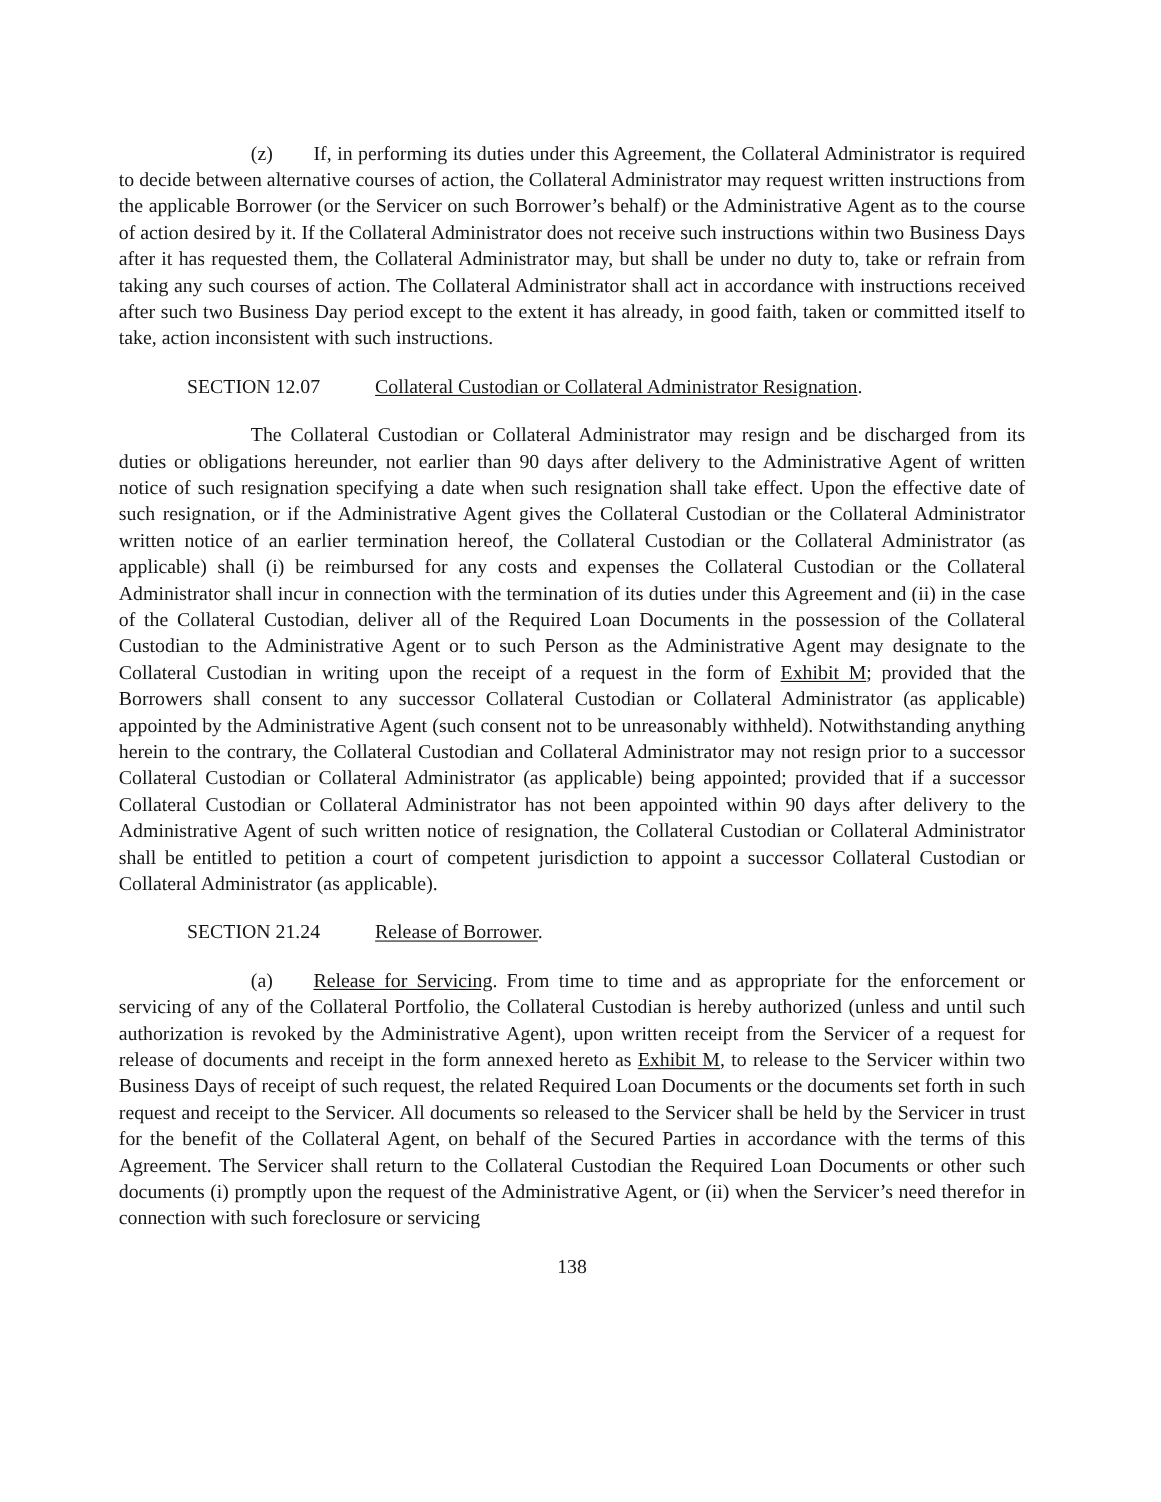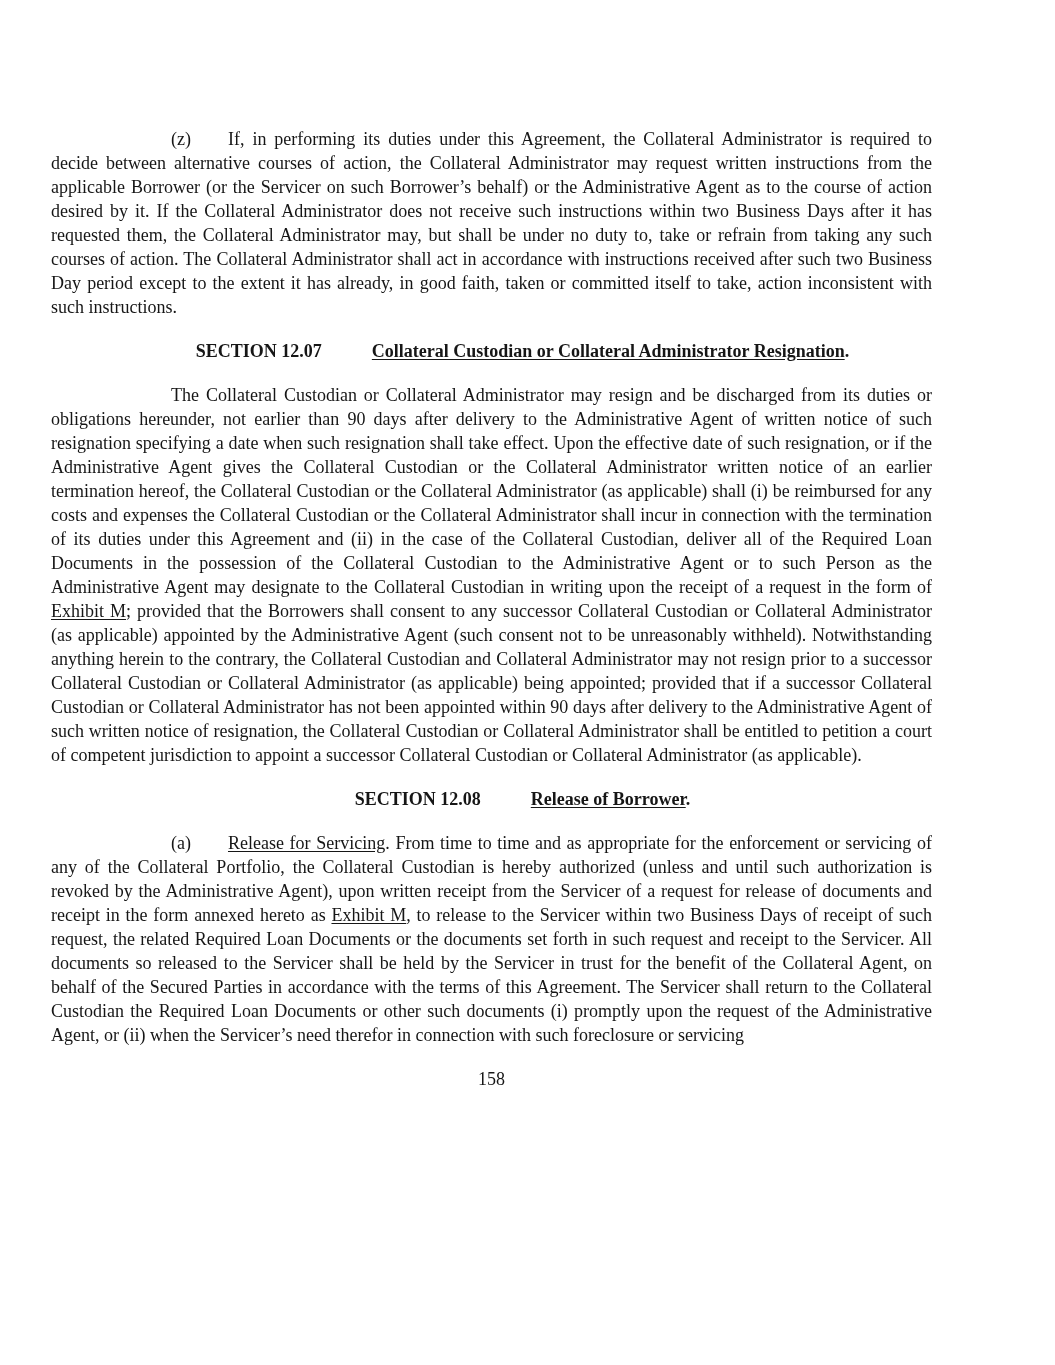--- a/index.html
+++ b/index.html
@@ -1,37 +1,36 @@
 <!DOCTYPE html>
 <html><head>
 <meta charset="utf-8">
 <style>
   html, body { margin: 0; padding: 0; background: #ffffff; }
   .page {
     position: relative;
     width: 1055px;
     height: 1365px;
     box-sizing: border-box;
-    padding: 127px 123px 0 51px;
+    padding: 127px 123px 0 108px;
     background: #ffffff;
     color: #161616;
     font-family: "Liberation Serif", serif;
     font-size: 18px;
     line-height: 24px;
   }
   .para {
     margin: 0 0 20px 0;
     text-align: justify;
     text-indent: 120px;
   }
   .section-heading {
     margin: 14px 0 20px 0;
     padding-left: 62px;
-    text-align: center;
-    font-weight: bold;
+    text-align: left;
   }
   .tab { display: inline-block; width: 37px; }
   .tab-wide { display: inline-block; width: 50px; }
   .u { text-decoration: underline; text-underline-offset: 2px; }
   .i { }
   .page-footer {
     margin-top: 11px;
     text-align: center;
   }
 </style>
@@ -39,19 +38,19 @@
 <body>
 
 <div class="page">
 
   <p class="para"><span>(z)</span><span class="tab"></span><span>If, in performing its duties under this Agreement, the Collateral Administrator is required to decide between alternative courses of action, the Collateral Administrator may request written instructions from the applicable Borrower (or the Servicer on such Borrower’s behalf) or the Administrative Agent as to the course of action desired by it.  If the Collateral Administrator does not receive such instructions within two Business Days after it has requested them, the Collateral Administrator may, but shall be under no duty to, take or refrain from taking any such courses of action.  The Collateral Administrator shall act in accordance with instructions received after such two Business Day period except to the extent it has already, in good faith, taken or committed itself to take, action inconsistent with such instructions.</span></p>
 
   <p class="section-heading"><span>SECTION 12.07</span><span class="tab-wide"></span><span class="u">Collateral Custodian or Collateral Administrator Resignation</span><span>.</span></p>
 
   <p class="para"><span>The Collateral Custodian or Collateral Administrator may resign and be discharged from its duties or obligations hereunder, not earlier than 90 days after delivery to the Administrative Agent of written notice of such resignation specifying a date when such resignation shall take effect.  Upon the effective date of such resignation, or if the Administrative Agent gives the Collateral Custodian or the Collateral Administrator written notice of an earlier termination hereof, the Collateral Custodian or the Collateral Administrator (as applicable) shall (i) be reimbursed for any costs and expenses the Collateral Custodian or the Collateral Administrator shall incur in connection with the termination of its duties under this Agreement and (ii) in the case of the Collateral Custodian, deliver all of the Required Loan Documents in the possession of the Collateral Custodian to the Administrative Agent or to such Person as the Administrative Agent may designate to the Collateral Custodian in writing upon the receipt of a request in the form of </span><span class="u">Exhibit M</span><span>; </span><span class="i">provided</span><span> that the Borrowers shall consent to any successor Collateral Custodian or Collateral Administrator (as applicable) appointed by the Administrative Agent (such consent not to be unreasonably withheld).  Notwithstanding anything herein to the contrary, the Collateral Custodian and Collateral Administrator may not resign prior to a successor Collateral Custodian or Collateral Administrator (as applicable) being appointed; provided that if a successor Collateral Custodian or Collateral Administrator has not been appointed within 90 days after delivery to the Administrative Agent of such written notice of resignation, the Collateral Custodian or Collateral Administrator shall be entitled to petition a court of competent jurisdiction to appoint a successor Collateral Custodian or Collateral Administrator (as applicable).</span></p>
 
-  <p class="section-heading"><span>SECTION 12.08</span><span class="tab-wide"></span><span class="u">Release of Borrower</span><span>.</span></p>
+  <p class="section-heading"><span>SECTION 21.24</span><span class="tab-wide"></span><span class="u">Release of Borrower</span><span>.</span></p>
 
   <p class="para"><span>(a)</span><span class="tab"></span><span class="u">Release for Servicing</span><span>.  From time to time and as appropriate for the enforcement or servicing of any of the Collateral Portfolio, the Collateral Custodian is hereby authorized (unless and until such authorization is revoked by the Administrative Agent), upon written receipt from the Servicer of a request for release of documents and receipt in the form annexed hereto as </span><span class="u">Exhibit M</span><span>, to release to the Servicer within two Business Days of receipt of such request, the related Required Loan Documents or the documents set forth in such request and receipt to the Servicer.  All documents so released to the Servicer shall be held by the Servicer in trust for the benefit of the Collateral Agent, on behalf of the Secured Parties in accordance with the terms of this Agreement.  The Servicer shall return to the Collateral Custodian the Required Loan Documents or other such documents (i) promptly upon the request of the Administrative Agent, or (ii) when the Servicer’s need therefor in connection with such foreclosure or servicing</span></p>
 
-  <div class="page-footer"><span>158</span></div>
+  <div class="page-footer"><span>138</span></div>
 
 </div>
 
 </body></html>

